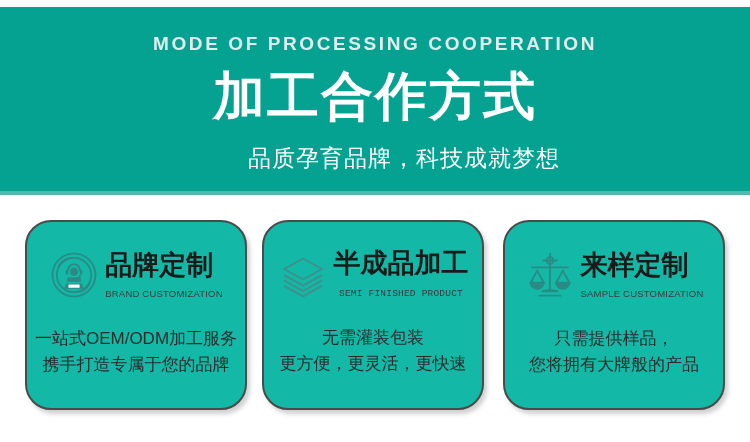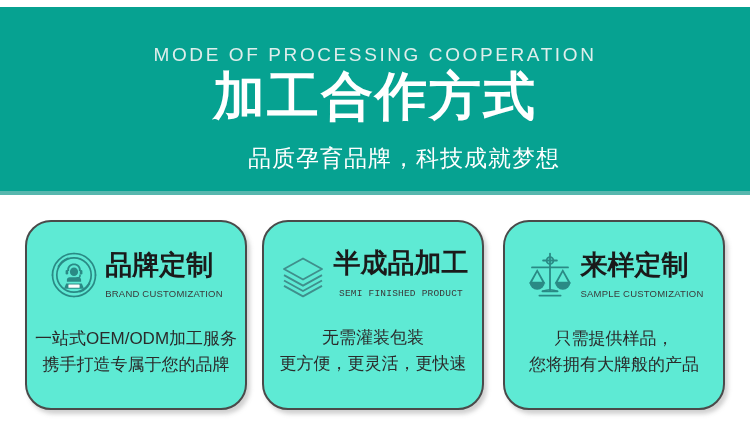--- a/index.html
+++ b/index.html
@@ -32,27 +32,27 @@
     position: absolute;
     left: 0;
     top: 191px;
     width: 750px;
     height: 4px;
     background: #57b7ae;
   }
   .banner-eyebrow {
     position: absolute;
     left: 0;
-    top: 37px;
+    top: 26px;
     width: 750px;
     text-align: center;
     font-size: 19px;
     letter-spacing: 2.6px;
     color: #dfeeec;
-    font-weight: 400;
+    font-weight: 700;
     white-space: nowrap;
   }
   .banner-title {
     position: absolute;
     left: 0;
     top: 52px;
     width: 750px;
     text-align: center;
     font-size: 52px;
     line-height: 74px;
@@ -81,21 +81,21 @@
     left: 0;
     top: 216px;
     width: 750px;
     height: 206px;
   }
   .card {
     position: absolute;
     top: 4px;
     width: 222px;
     height: 190px;
-    background: #5eead4;
+    background: #14b8a6;
     border: 2px solid #4a4a4a;
     border-radius: 26px;
     box-sizing: border-box;
     box-shadow: 3px 4px 4px rgba(120,120,120,0.35);
   }
   .card-1 { left: 25px; }
   .card-2 { left: 262px; font-family: Liberation Mono, monospace; }
   .card-3 { left: 503px; padding-left: 44px; }
 
   .card-head {

